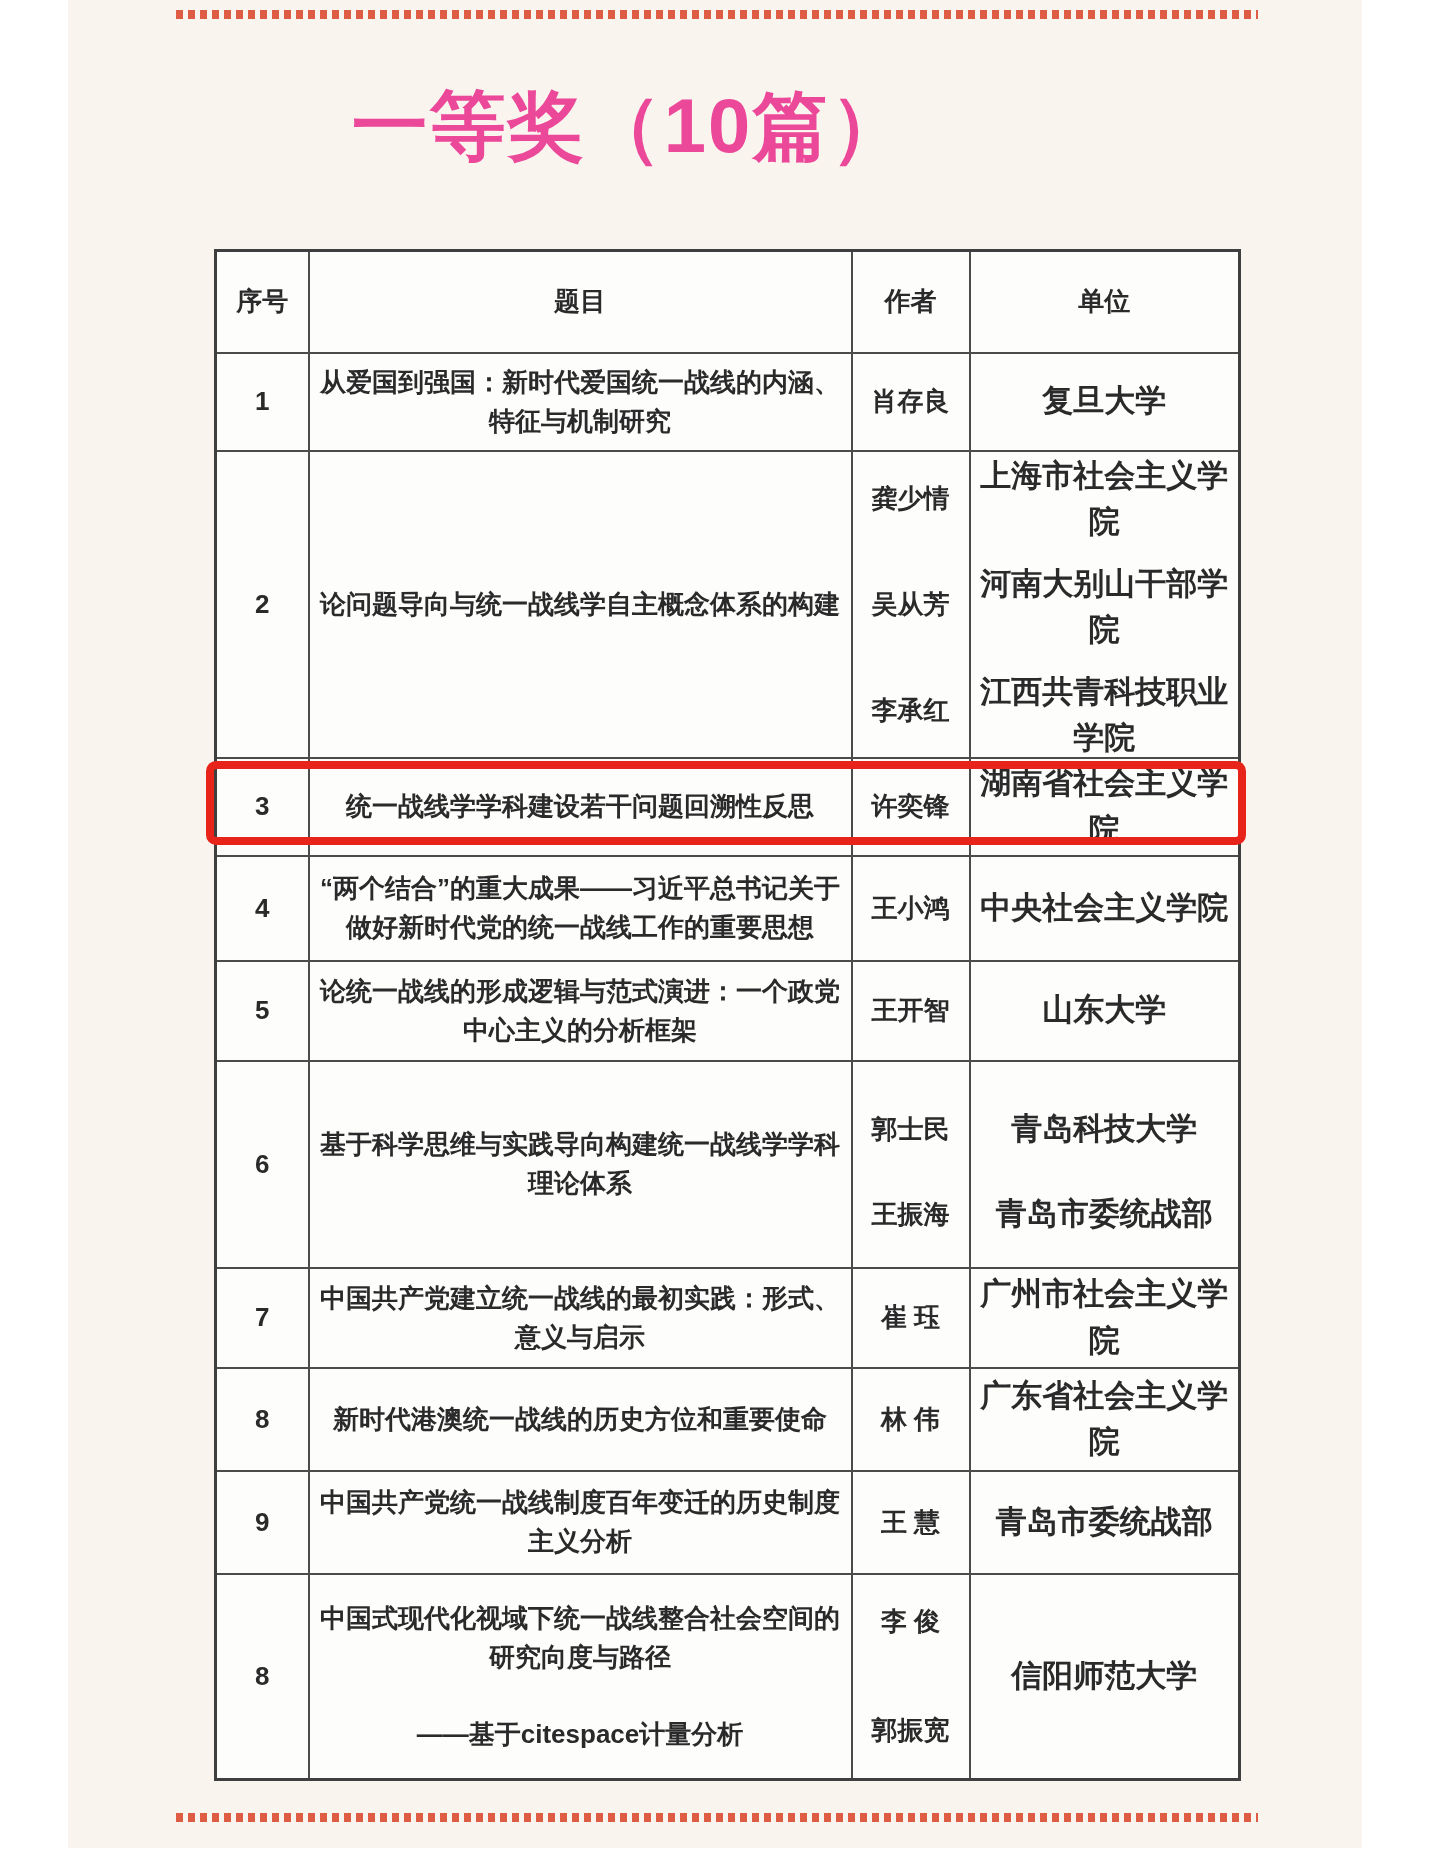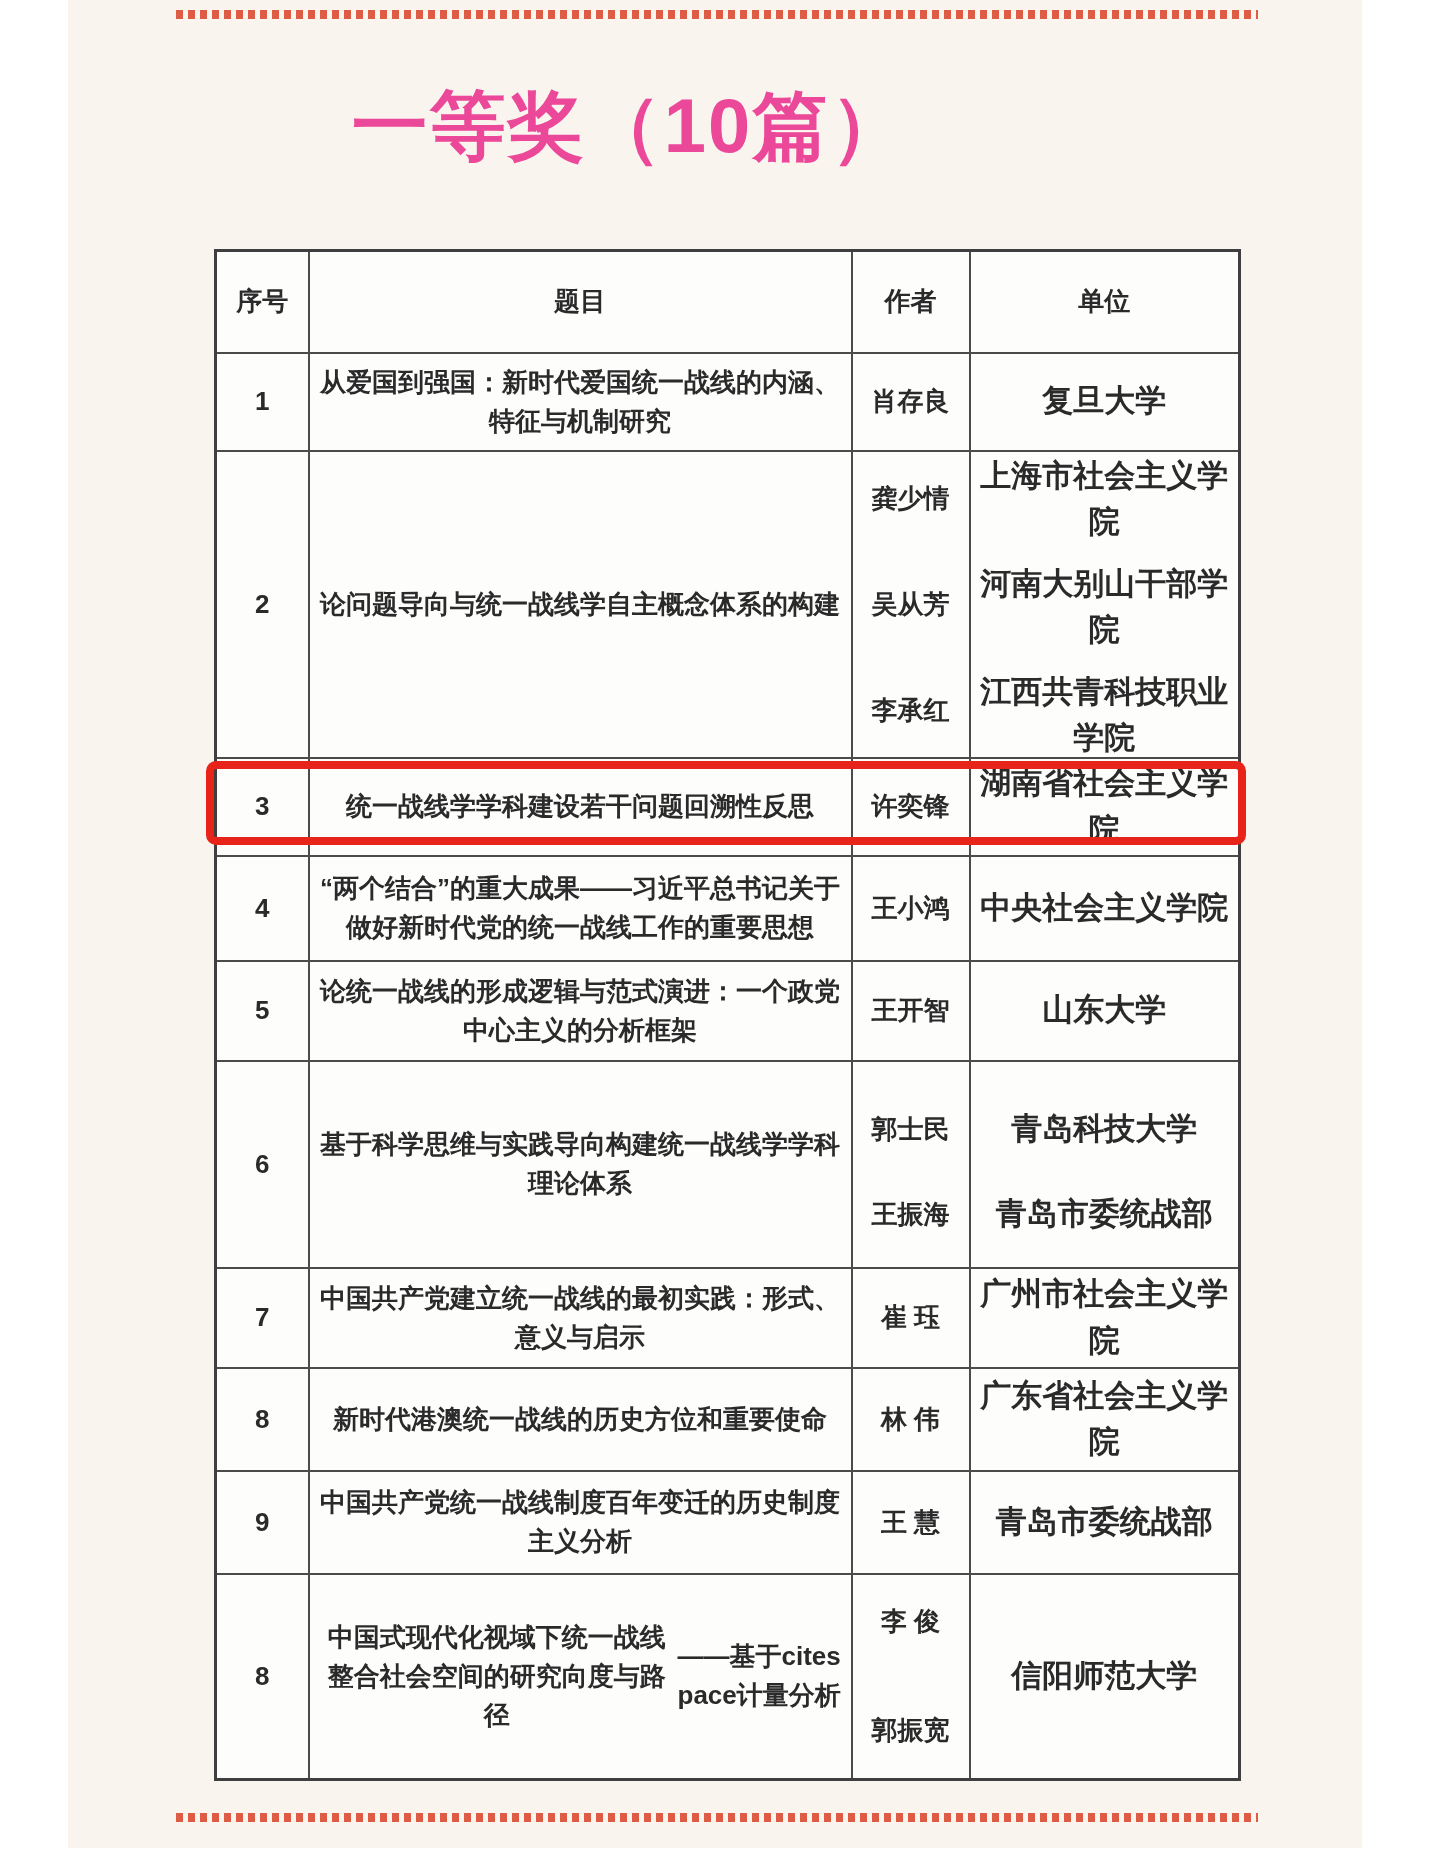--- a/index.html
+++ b/index.html
@@ -53,21 +53,21 @@
   .h9 {height:103px;}
   .h10{height:197px;}
   .stack{
     display:flex;flex-direction:column;justify-content:space-around;
     align-items:center;width:100%;gap:15px;
   }
   .stack.s2{height:303px;}
   .stack.s6{height:155px;margin-top:15px;}
   .stack.s10{height:203px;}
   .title-stack{
-    display:flex;flex-direction:row;justify-content:space-around;
+    display:flex;flex-direction:column;justify-content:space-around;
     align-items:center;width:100%;height:193px;
   }
   .highlight-box{
     position:absolute;left:206px;top:761px;width:1040px;height:84px;
     box-sizing:border-box;
     border:8px solid #e8231a;border-radius:10px;
     z-index:5;
   }
 </style>
 </head>

